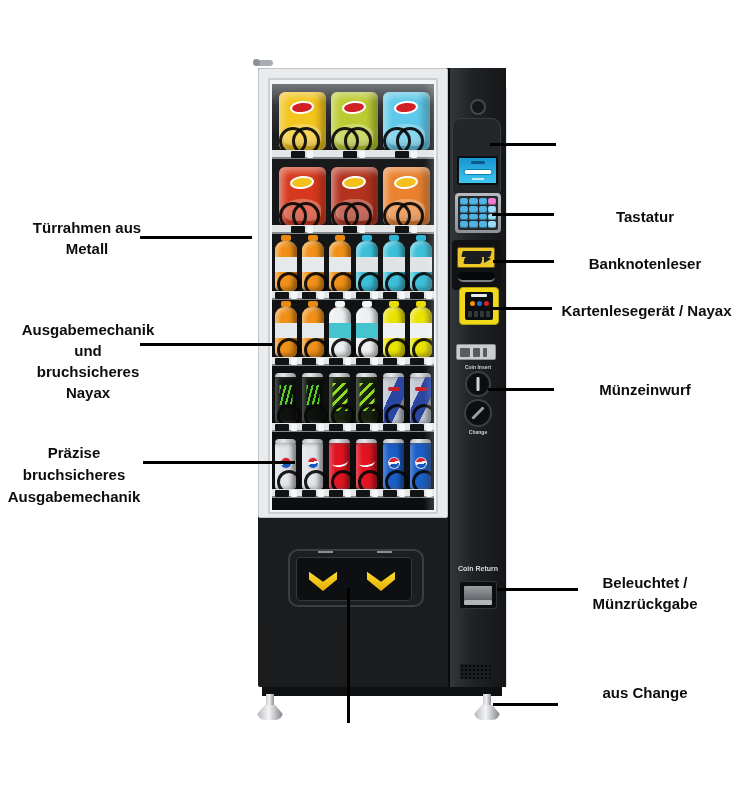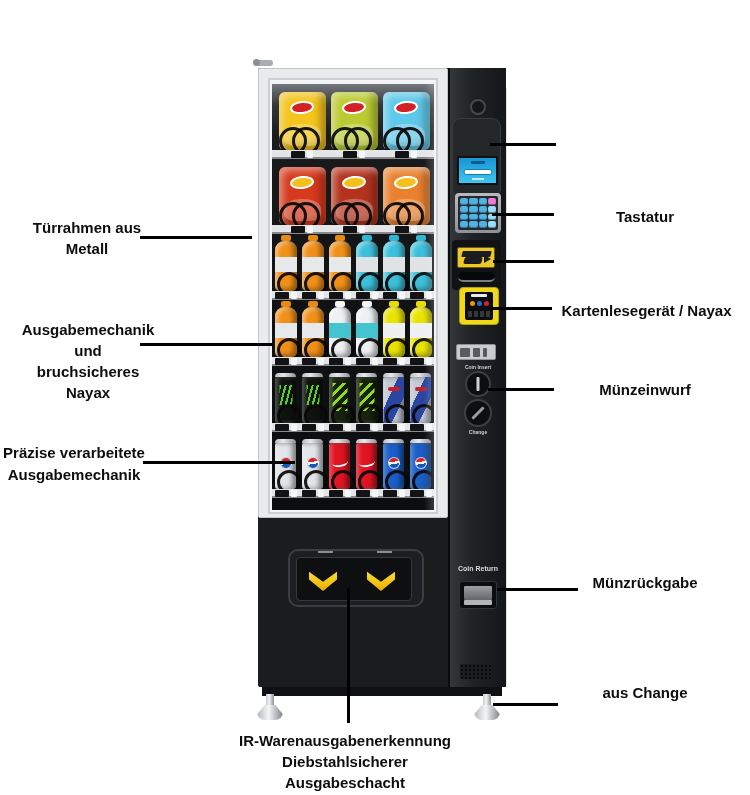--- a/index.html
+++ b/index.html
@@ -520,38 +520,37 @@
   <div class="lbl" style="left:12px;top:217px;width:150px;">
     <span>Türrahmen aus</span>
     <span>Metall</span>
   </div>
   <div class="lbl" style="left:13px;top:319px;width:150px;">
     <span>Ausgabemechanik</span>
     <span>und</span>
     <span>bruchsicheres Nayax</span>
   </div>
   <div class="lbl l3" style="left:0px;top:442px;width:148px;">
-    <span>Präzise verarbeitete</span>
+    <span>Präzise bruchsicheres</span>
     <span>Ausgabemechanik</span>
   </div>
 
   <div class="lbl" style="left:557px;top:206px;width:176px;">
     <span>Tastatur</span>
   </div>
+  <div class="lbl" style="left:557px;top:253px;width:176px;">
+    <span>Banknotenleser</span>
+  </div>
   <div class="lbl" style="left:555px;top:300px;width:183px;">
     <span>Kartenlesegerät / Nayax</span>
   </div>
   <div class="lbl" style="left:557px;top:379px;width:176px;">
     <span>Münzeinwurf</span>
   </div>
   <div class="lbl" style="left:557px;top:572px;width:176px;">
+    <span>Beleuchtet /</span>
     <span>Münzrückgabe</span>
   </div>
   <div class="lbl" style="left:557px;top:682px;width:176px;">
     <span>aus Change</span>
   </div>
-  <div class="lbl" style="left:215px;top:730px;width:260px;">
-    <span>IR-Warenausgabenerkennung</span>
-    <span>Diebstahlsicherer</span>
-    <span>Ausgabeschacht</span>
-  </div>
 
 </div>
 
 </body></html>

